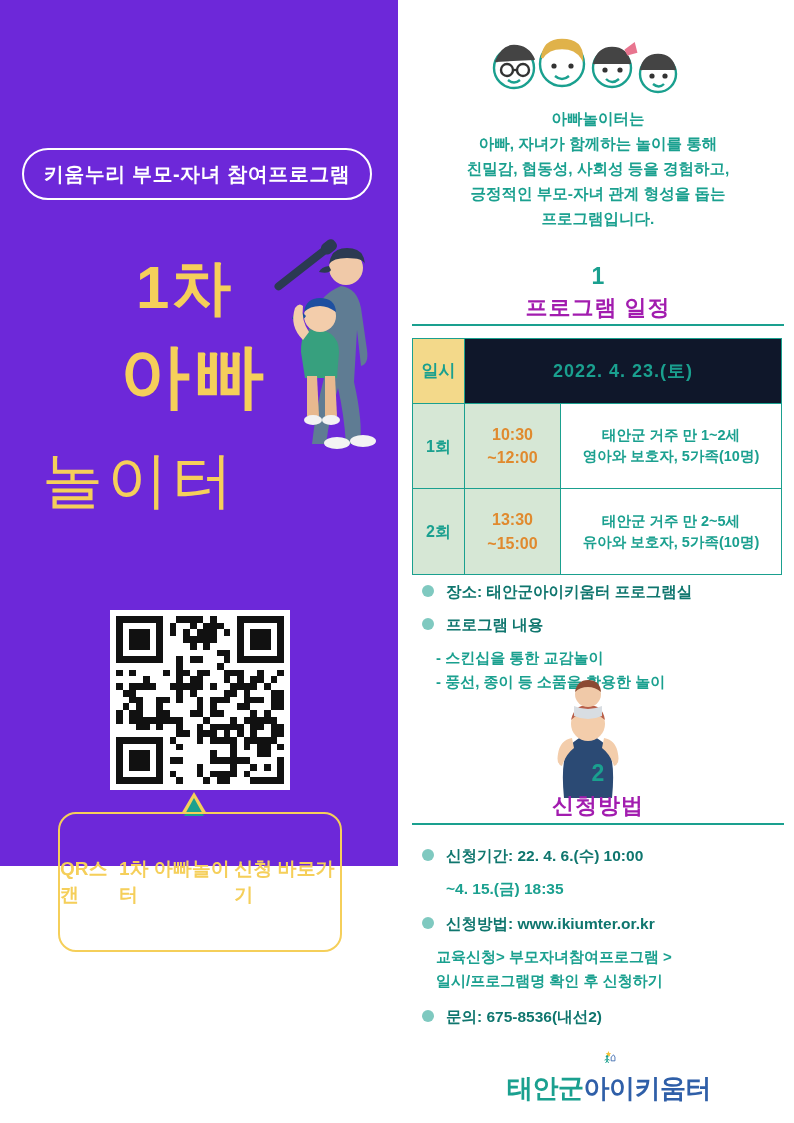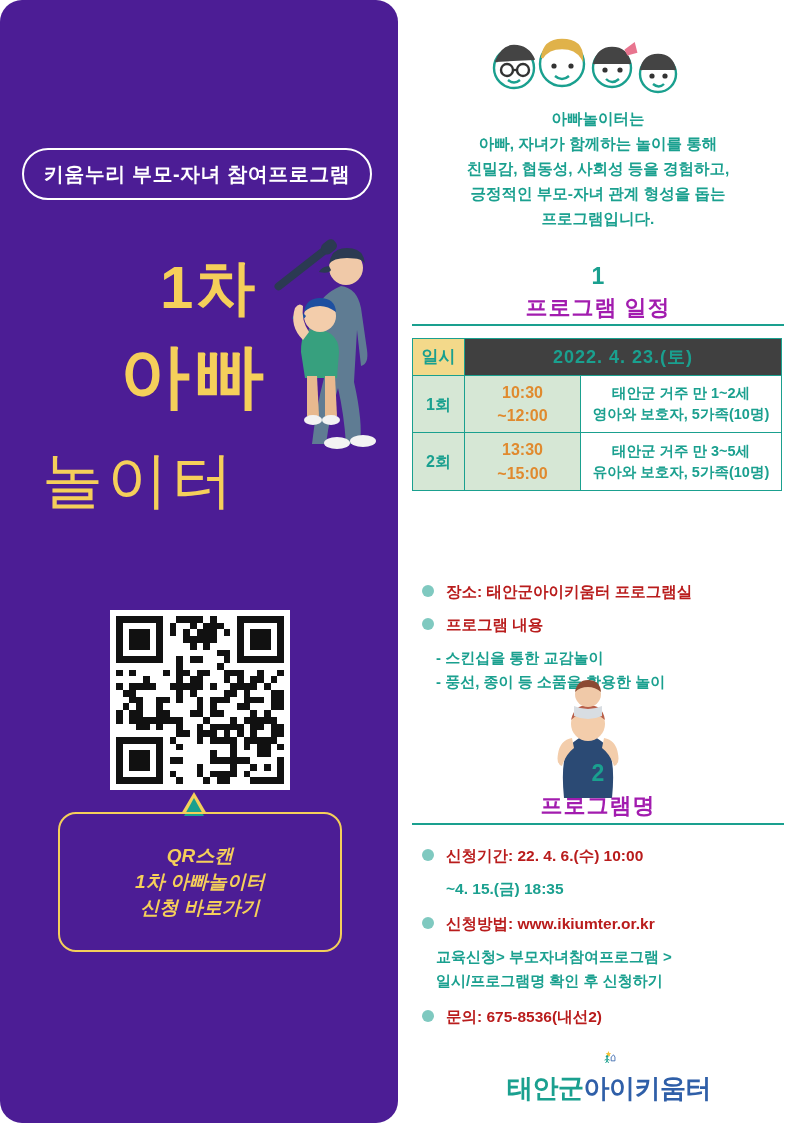--- a/index.html
+++ b/index.html
@@ -12,43 +12,42 @@
   #poster {
     position: relative;
     width: 794px; height: 1123px;
     background: #ffffff;
   }
 
   
   .left-panel {
     position: absolute;
     left: 0; top: 0;
-    width: 398px; height: 1123px;
-    background: #4c1d95;
-    border-radius: 22px;
+    width: 398px; height: 866px;
+    background: #6d28d9;
   }
   .left-inner {
     position: absolute;
     left: 0; top: 0; width: 398px; height: 1123px;
   }
   .pill {
     position: absolute;
     left: 22px; top: 148px;
     width: 350px; height: 52px;
     border: 2.5px solid #ffffff;
     border-radius: 26px;
     display: flex; align-items: center; justify-content: center;
     color: #ffffff;
     font-size: 20px;
     font-weight: bold;
     letter-spacing: 0.5px;
   }
   .title-1 {
     position: absolute;
-    left: 160px; top: 248px;
+    left: 136px; top: 248px;
     font-size: 60px;
     font-weight: bold;
     color: #f5cf5a;
     letter-spacing: 2px;
   }
   .title-2 {
     position: absolute;
     left: 120px; top: 330px;
     font-size: 70px;
     font-weight: bold;
@@ -84,24 +83,23 @@
   }
   .qr-grid i { background: #ffffff; }
   .qr-grid i.on { background: #111111; }
 
   .qr-box {
     position: absolute;
     left: 58px; top: 812px;
     width: 284px; height: 140px;
     border: 2.5px solid #f5cf5a;
     border-radius: 18px;
-    display: flex; flex-direction: column;
+    display: flex; flex-direction: row;
     align-items: center; justify-content: center;
     gap: 0;
-    font-style: italic;
   }
   .qr-box span {
     color: #f5cf5a;
     font-size: 19px;
     font-weight: bold;
   }
   .qr-pointer {
     position: absolute;
     left: 181px; top: 792px;
     width: 0; height: 0;
@@ -170,36 +168,36 @@
     width: 370px;
     border-collapse: collapse;
     color: #1aa08f;
     font-size: 14.5px;
     font-weight: bold;
   }
   .sched td {
     border: 1.6px solid #1aa08f;
     text-align: center;
     vertical-align: middle;
-    padding: 5px 3px;
+    padding: 19px 3px;
     line-height: 1.45;
   }
   .c-head { background: #f3d98a; width: 52px; font-size: 17px; }
-  .c-date { background: #404040; font-size: 18px; letter-spacing: 1px; }
+  .c-date { background: #0f172a; font-size: 18px; letter-spacing: 1px; }
   .c-sess { background: #d6e7d5; width: 52px; font-size: 16px; }
-  .c-time { background: #d6e7d5; width: 116px; color: #e08a2e; font-size: 16px; }
+  .c-time { background: #d6e7d5; width: 96px; color: #e08a2e; font-size: 16px; }
   .c-desc { background: #ffffff; font-size: 14.5px; padding: 7px 4px; }
 
   
   .blist { position: absolute; left: 24px; width: 360px; }
   .bitem {
     position: relative;
     padding-left: 24px;
     margin-bottom: 9px;
-    color: #b91c1c;
+    color: #0f766e;
     font-size: 15.5px;
     font-weight: bold;
     line-height: 1.55;
   }
   .bitem::before {
     content: "";
     position: absolute;
     left: 0; top: 5px;
     width: 12px; height: 12px;
     border-radius: 50%;
@@ -975,21 +973,21 @@
         <td class="c-sess">1회</td>
         <td class="c-time" style="white-space:pre-line">10:30
 ~12:00</td>
         <td class="c-desc" colspan="2" style="white-space:pre-line">태안군 거주 만 1~2세
 영아와 보호자, 5가족(10명)</td>
       </tr>
       <tr>
         <td class="c-sess">2회</td>
         <td class="c-time" style="white-space:pre-line">13:30
 ~15:00</td>
-        <td class="c-desc" colspan="2" style="white-space:pre-line">태안군 거주 만 3~5세
+        <td class="c-desc" colspan="2" style="white-space:pre-line">태안군 거주 만 2~5세
 유아와 보호자, 5가족(10명)</td>
       </tr>
     </tbody>
       </table>
 
     <div class="blist" style="top:572px">
       <div class="bitem">장소: 태안군아이키움터 프로그램실</div>
       <div class="bitem">프로그램 내용</div>
       <div class="bsub">- 스킨십을 통한 교감놀이</div>
       <div class="bsub">- 풍선, 종이 등 소품을 활용한 놀이</div>
@@ -1000,21 +998,21 @@
       <circle cx="60" cy="44" r="17" fill="#f3cdab"></circle>
       <path d="M43 40 q3 -15 17 -15 q15 0 17 15 q-8 -7 -17 -7 q-10 0 -17 7z" fill="#b9604a"></path>
       <path d="M44 58 q-12 2 -14 16 q-2 10 4 12 q4 -12 12 -18z" fill="#f3cdab"></path>
       <path d="M76 58 q12 2 14 16 q2 10 -4 12 q-4 -12 -12 -18z" fill="#f3cdab"></path>
       <circle cx="60" cy="14" r="13" fill="#f0c9a8"></circle>
       <path d="M47 12 q2 -12 13 -12 q12 0 13 12 q-6 -5 -13 -5 q-8 0 -13 5z" fill="#8b4a33"></path>
       <path d="M46 26 q14 6 28 0 l0 10 q-14 6 -28 0z" fill="#d8dde2"></path>
     </svg>
 
     <div class="sec-num" style="top:752px">2</div>
-    <div class="sec-title" style="top:783px">프로그램명</div>
+    <div class="sec-title" style="top:783px">신청방법</div>
     <div class="rule" style="top:815px"></div>
 
     <div class="blist" style="top:836px">
       <div class="bitem">신청기간: 22. 4. 6.(수) 10:00</div>
       <div class="bcont" style="margin-bottom:10px">~4. 15.(금) 18:35</div>
       <div class="bitem">신청방법: www.ikiumter.or.kr</div>
       <div class="bsub">교육신청&gt; 부모자녀참여프로그램 &gt;</div>
       <div class="bsub" style="margin-bottom:12px">일시/프로그램명 확인 후 신청하기</div>
       <div class="bitem">문의: 675-8536(내선2)</div>
     </div>

